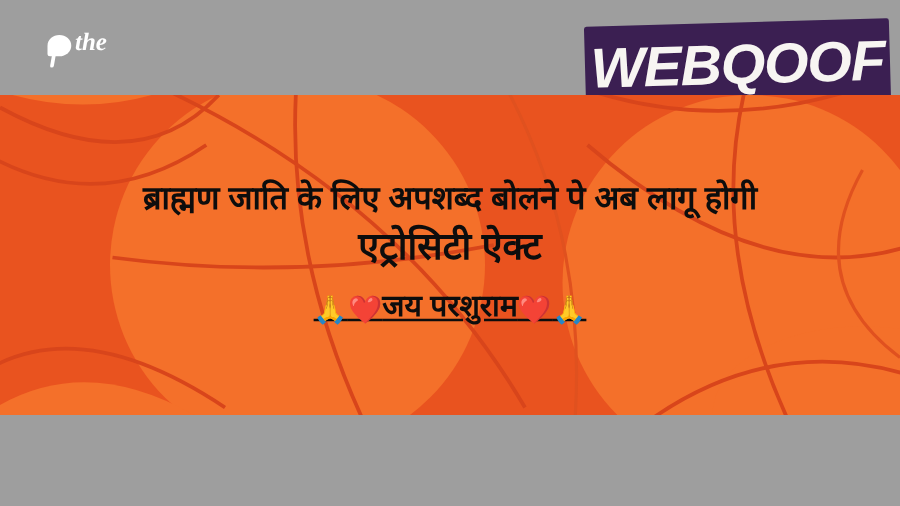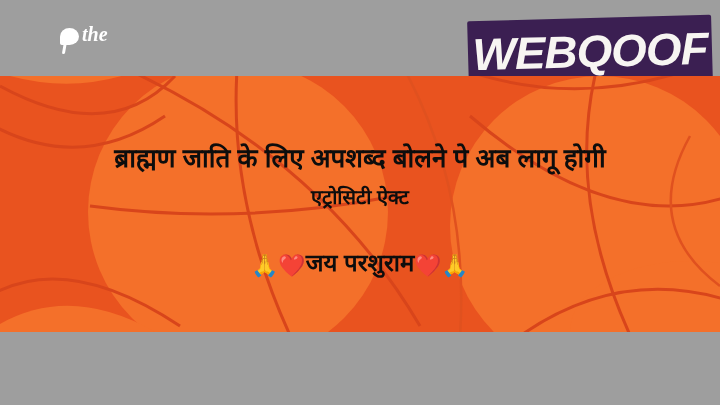--- a/index.html
+++ b/index.html
@@ -26,21 +26,21 @@
   .letterbox-bottom {
     position: absolute;
     left: 0; top: 332px;
     width: 720px; height: 73px;
     background: #9e9e9e;
   }
 
   
   .quint-logo {
     position: absolute;
-    left: 58px; top: 24px;
+    left: 36px; top: 24px;
     width: 130px; height: 46px;
     color: #ffffff;
   }
   .quint-bubble {
     position: absolute;
     left: 2px; top: 4px;
     width: 19px; height: 17px;
     background: #ffffff;
     border-radius: 50% 50% 50% 10% / 50% 50% 50% 10%;
   }
@@ -144,25 +144,26 @@
   .meme-line {
     font-family: "Liberation Sans", sans-serif;
     font-weight: 700;
     color: #0d0d0d;
     font-size: 26px;
     line-height: 39px;
     white-space: nowrap;
     text-align: center;
   }
   .meme-line-1 { font-size: 26px; letter-spacing: 0px; }
-  .meme-line-2 { font-size: 20px; }
+  .meme-line-2 { font-size: 30px; }
   .meme-line-3 {
     font-size: 24px;
-    margin-top: 26px;
+    margin-top: 9px;
     letter-spacing: 0px;
+    text-decoration: underline;
   }
   .emoji {
     font-family: "DejaVu Sans", sans-serif;
     font-size: 22px;
     vertical-align: -2px;
   }
 </style>
 </head>
 <body>
 

